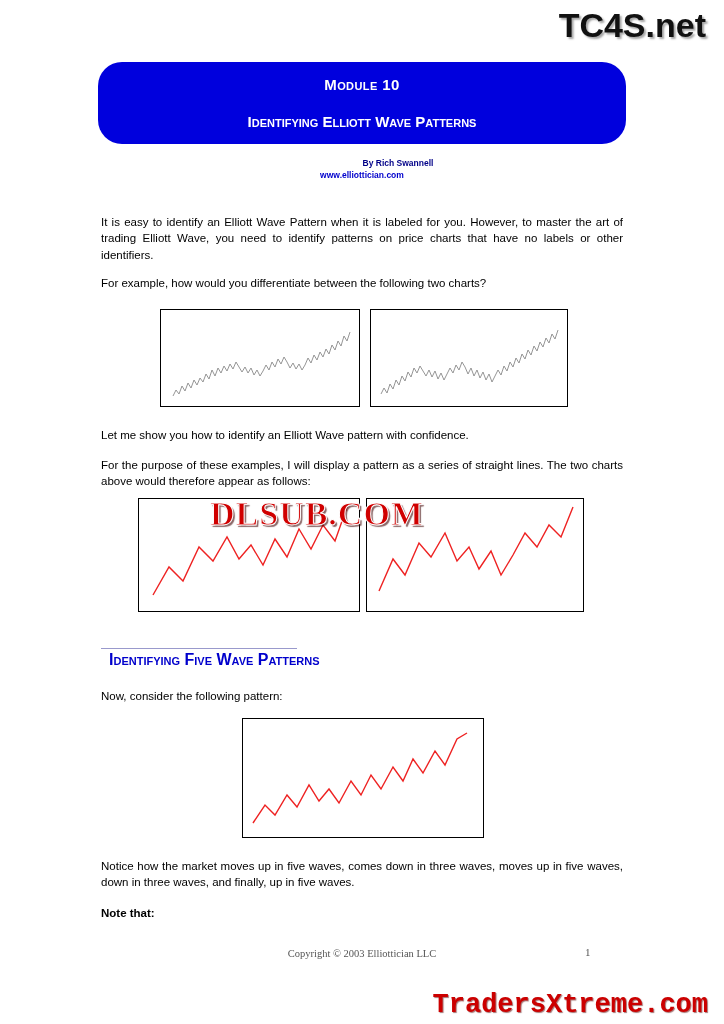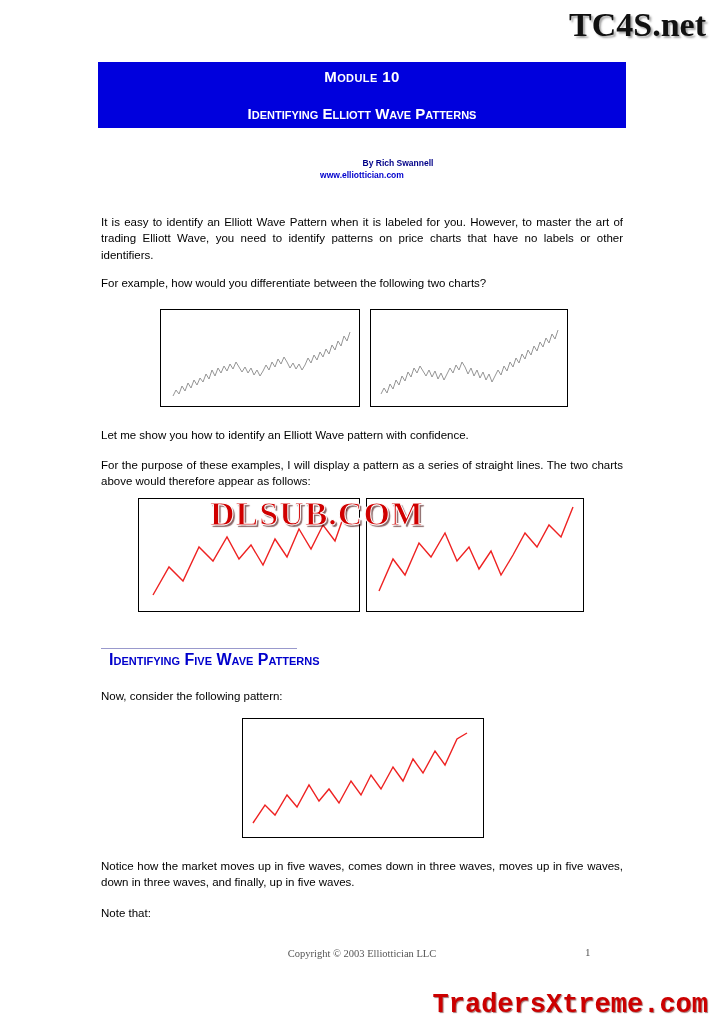--- a/index.html
+++ b/index.html
@@ -13,21 +13,21 @@
     font-family: "Liberation Sans", sans-serif;
     position: relative;
     overflow: hidden;
   }
 
   
   .wm-top {
     position: absolute;
     top: 6px;
     right: 18px;
-    font-family: Liberation Serif, serif;
+    font-family: Liberation Sans, sans-serif;
     font-size: 34px;
     font-weight: bold;
     color: #111111;
     letter-spacing: 0px;
     text-shadow: 2px 2px 2px rgba(120,120,120,0.65);
   }
   .wm-bottom {
     position: absolute;
     bottom: 4px;
     right: 16px;
@@ -59,26 +59,27 @@
     top: 0;
     width: 724px;
     height: 1024px;
   }
 
   .title-bar {
     position: absolute;
     left: 98px;
     top: 62px;
     width: 528px;
-    height: 66px;
+    height: 82px;
     background: #0000dd;
     display: flex;
     flex-direction: column;
     align-items: center;
     justify-content: center;
+    border-radius: 24px;
   }
   .title-line1 {
     color: #ffffff;
     font-size: 15px;
     font-weight: bold;
     letter-spacing: 0.4px;
     font-variant: small-caps;
     text-transform: capitalize;
   }
   .title-line2 {
@@ -218,20 +219,20 @@
   <div class="para" style="top:688px;">Now, consider the following pattern:</div>
 
   <div class="chartbox" style="left:242px; top:718px; width:242px; height:120px;">
     <svg width="240" height="118" viewBox="0 0 240 118">
       <polyline fill="none" stroke="#ee2222" stroke-width="1.4" points="10,104 22,86 32,96 44,76 54,88 66,66 76,82 86,70 96,84 108,62 118,76 128,56 138,70 150,48 160,62 170,40 180,54 192,32 202,46 214,20 224,14"></polyline>
     </svg>
   </div>
 
   <div class="para" style="top:858px;">Notice how the market moves up in five waves, comes down in three waves, moves up in five waves, down in three waves, and finally, up in five waves.</div>
 
-  <div class="para" style="top:905px;">Note that:</div>
+  <div class="para" style="top:905px;font-weight:bold;">Note that:</div>
 
   <div class="footer-copy">Copyright © 2003 Elliottician LLC</div>
   <div class="footer-page">1</div>
 
   <div class="wm-bottom">TradersXtreme.com</div>
 
 </div>
 
 </body></html>

